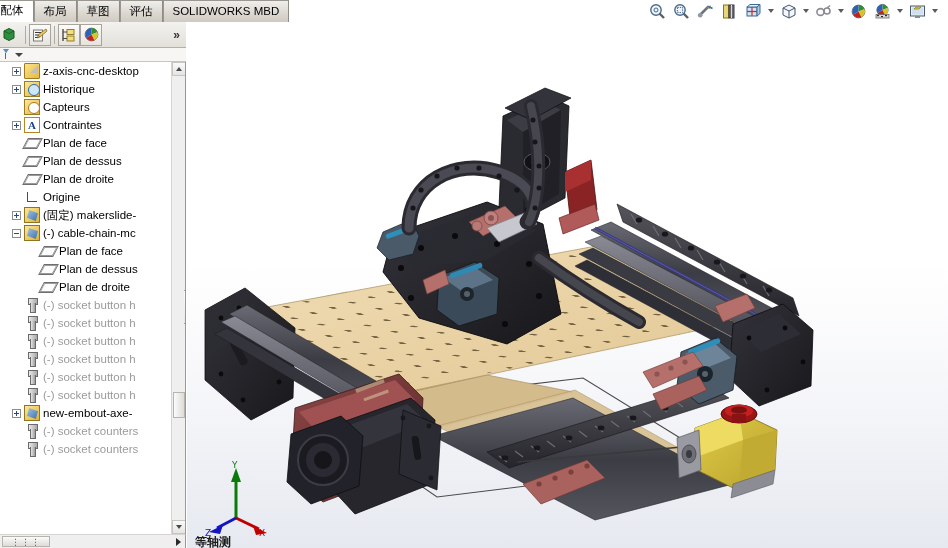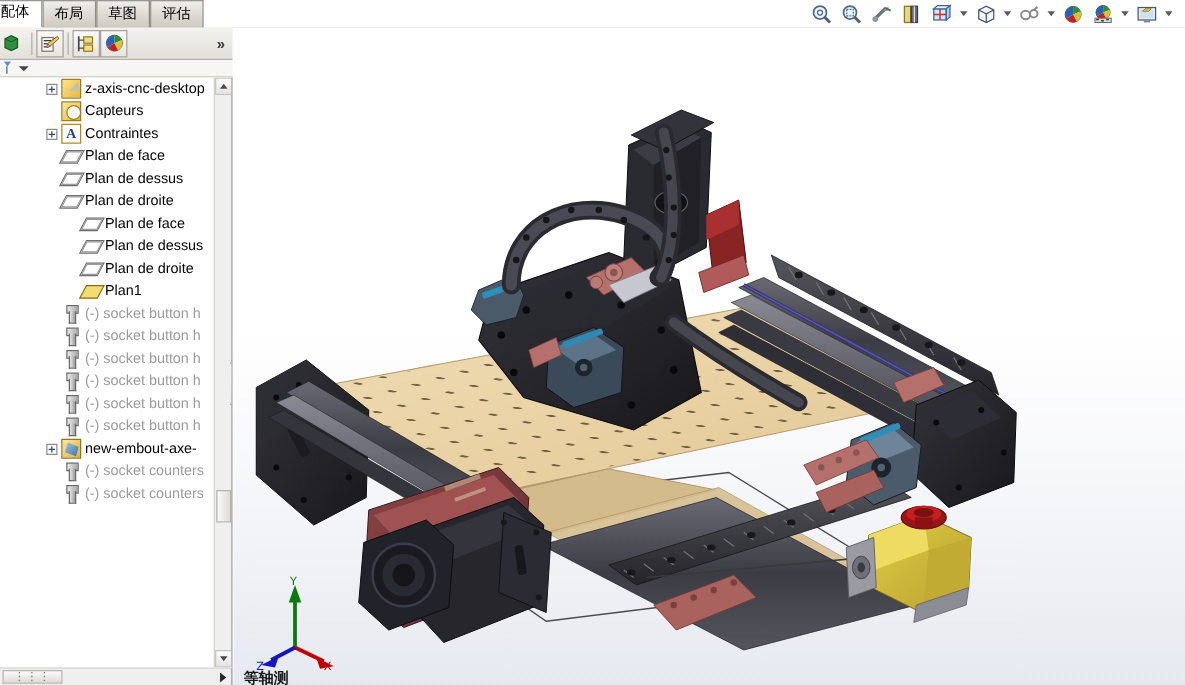--- a/index.html
+++ b/index.html
@@ -85,21 +85,20 @@
   
   .treepanel {
     position: absolute; left: 0; top: 62px; width: 186px; bottom: 14px;
     background: #ffffff;
     border-right: 1px solid #9b9793;
     overflow: hidden;
   }
   .treeview {
     position: absolute; left: 0; top: 0; right: 14px; bottom: 0;
     overflow: hidden;
-    margin-left: 25px;
   }
   .trow {
     position: relative; height: 18px; display: flex; align-items: center;
     font-size: 11.5px; color: #000; white-space: nowrap;
     line-height: 18px;
   }
   .trow .lbl { overflow: hidden; }
   .trow.dim .lbl { color: #9b9b9b; }
   .exp {
     width: 9px; height: 9px; border: 1px solid #8d8d8d; background: #fff;
@@ -557,20 +556,23 @@
         </div>
       <div class="tab">
           <span>布局</span>
         </div>
       <div class="tab">
           <span>草图</span>
         </div>
       <div class="tab">
           <span>评估</span>
         </div>
+      <div class="tab">
+          <span>SOLIDWORKS MBD</span>
+        </div>
       <div class="tail"></div>
     </div>
   </div>
 
   <div class="viewtools">
     <div class="vt">
       <svg width="17" height="17" viewBox="0 0 17 17">
         <circle cx="7" cy="7" r="5.2" fill="#eef4fa" stroke="#4a6a8a" stroke-width="1.4"></circle>
         <circle cx="7" cy="7" r="2" fill="none" stroke="#4a6a8a" stroke-width="1"></circle>
         <line x1="10.5" y1="10.5" x2="15" y2="15" stroke="#55616b" stroke-width="2.4"></line>
@@ -720,20 +722,26 @@
   <div class="treepanel">
     <div class="treeview" id="treeview">
         <div class="trow">
           <span class="dots" style="width: 12px;"></span>
           <span class="exp plus"></span>
           <span class="ico ic-asm"></span>
           <span class="lbl">z-axis-cnc-desktop</span>
         </div>
         <div class="trow">
           <span class="dots" style="width: 12px;"></span>
+          <span class="exp plus"></span>
+          <span class="ico ic-hist"></span>
+          <span class="lbl">Historique</span>
+        </div>
+        <div class="trow">
+          <span class="dots" style="width: 12px;"></span>
           <span class="exp none"></span>
           <span class="ico ic-sens"></span>
           <span class="lbl">Capteurs</span>
         </div>
         <div class="trow">
           <span class="dots" style="width: 12px;"></span>
           <span class="exp plus"></span>
           <span class="ico ic-annot">A</span>
           <span class="lbl">Contraintes</span>
         </div>
@@ -749,42 +757,54 @@
           <span class="ico ic-plane"></span>
           <span class="lbl">Plan de dessus</span>
         </div>
         <div class="trow">
           <span class="dots" style="width: 12px;"></span>
           <span class="exp none"></span>
           <span class="ico ic-plane"></span>
           <span class="lbl">Plan de droite</span>
         </div>
         <div class="trow">
+          <span class="dots" style="width: 12px;"></span>
+          <span class="exp none"></span>
+          <span class="ico ic-origin"></span>
+          <span class="lbl">Origine</span>
+        </div>
+        <div class="trow">
+          <span class="dots" style="width: 12px;"></span>
+          <span class="exp plus"></span>
+          <span class="ico ic-part"></span>
+          <span class="lbl">(固定) makerslide-</span>
+        </div>
+        <div class="trow">
+          <span class="dots" style="width: 12px;"></span>
+          <span class="exp minus"></span>
+          <span class="ico ic-part"></span>
+          <span class="lbl">(-) cable-chain-mc</span>
+        </div>
+        <div class="trow">
           <span class="dots" style="width: 28px;"></span>
           <span class="exp none"></span>
           <span class="ico ic-plane"></span>
           <span class="lbl">Plan de face</span>
         </div>
         <div class="trow">
           <span class="dots" style="width: 28px;"></span>
           <span class="exp none"></span>
           <span class="ico ic-plane"></span>
           <span class="lbl">Plan de dessus</span>
         </div>
         <div class="trow">
           <span class="dots" style="width: 28px;"></span>
           <span class="exp none"></span>
           <span class="ico ic-plane"></span>
           <span class="lbl">Plan de droite</span>
-        </div>
-        <div class="trow">
-          <span class="dots" style="width: 28px;"></span>
-          <span class="exp none"></span>
-          <span class="ico ic-plane1"></span>
-          <span class="lbl">Plan1</span>
         </div>
         <div class="trow dim">
           <span class="dots" style="width: 12px;"></span>
           <span class="exp none"></span>
           <span class="ico ic-bolt"></span>
           <span class="lbl">(-) socket button h</span>
         </div>
         <div class="trow dim">
           <span class="dots" style="width: 12px;"></span>
           <span class="exp none"></span>

